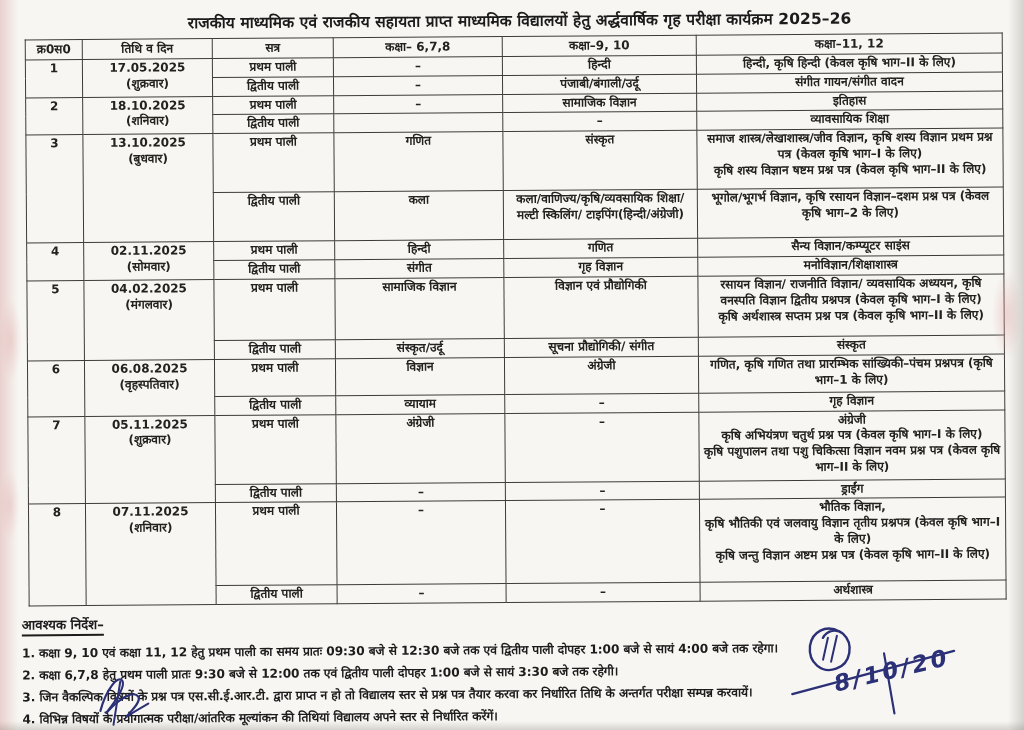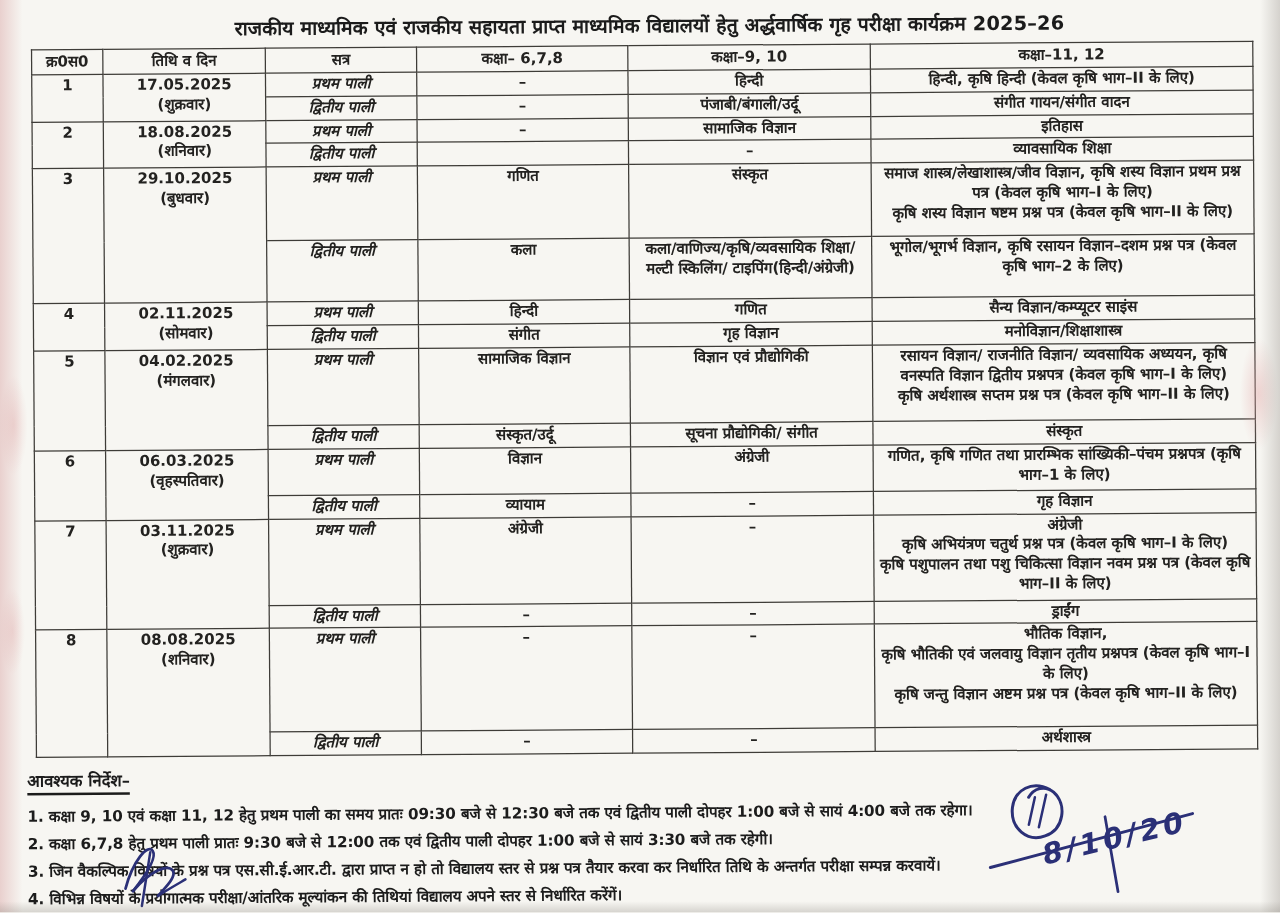--- a/index.html
+++ b/index.html
@@ -39,21 +39,21 @@
   table.exam th, table.exam td{
     border:1.5px solid #3e3c38;
     font-weight:700;color:#232220;
     text-align:center;vertical-align:top;
     padding:1px 3px;font-size:12px;line-height:1.32;
     overflow:hidden;
   }
   table.exam th{vertical-align:middle;height:19px;padding:0 2px;}
   td.sno{font-size:11.5px;}
   td.datecell{font-size:11.8px;}
-  td.session{font-size:12px;font-style:italic;}
+  td.session{font-size:12px;}
   td.c678{font-size:12px;}
   td.c910{font-size:11.8px;white-space:pre-line;}
   td.c1112{font-size:11.3px;white-space:pre-line;}
   tr.h56 td{height:56px;}
   tr.h46 td{height:46px;}
   tr.h58 td{height:58px;}
   tr.h34 td{height:34px;}
   tr.h66 td{height:66px;}
   tr.h80 td{height:80px;}
   td.vbottom{vertical-align:bottom;padding-bottom:12px;}
@@ -120,38 +120,38 @@
         </tr>
         <tr>
           <td class="session">द्वितीय पाली</td>
           <td class="c678">–</td>
           <td class="c910">पंजाबी/बंगाली/उर्दू</td>
           <td class="c1112">संगीत गायन/संगीत वादन</td>
         </tr>
         <tr>
           <td class="sno" rowspan="2">2</td>
           <td class="datecell" rowspan="2">
-            <div>18.08.2025</div>
+            <div>18.10.2025</div>
             <div>(शनिवार)</div>
           </td>
           <td class="session">प्रथम पाली</td>
           <td class="c678">–</td>
           <td class="c910">सामाजिक विज्ञान</td>
           <td class="c1112">इतिहास</td>
         </tr>
         <tr>
           <td class="session">द्वितीय पाली</td>
           <td class="c678"></td>
           <td class="c910">–</td>
           <td class="c1112">व्यावसायिक शिक्षा</td>
         </tr>
         <tr class="h56">
           <td class="sno" rowspan="2">3</td>
           <td class="datecell" rowspan="2">
-            <div>29.10.2025</div>
+            <div>13.10.2025</div>
             <div>(बुधवार)</div>
           </td>
           <td class="session">प्रथम पाली</td>
           <td class="c678">गणित</td>
           <td class="c910">संस्कृत</td>
           <td class="c1112">समाज शास्त्र/लेखाशास्त्र/जीव विज्ञान, कृषि शस्य विज्ञान प्रथम प्रश्न पत्र (केवल कृषि भाग–I के लिए)
 कृषि शस्य विज्ञान षष्टम प्रश्न पत्र (केवल कृषि भाग–II के लिए)</td>
         </tr>
         <tr class="h46">
           <td class="session">द्वितीय पाली</td>
@@ -190,57 +190,57 @@
         </tr>
         <tr>
           <td class="session">द्वितीय पाली</td>
           <td class="c678">संस्कृत/उर्दू</td>
           <td class="c910">सूचना प्रौद्योगिकी/ संगीत</td>
           <td class="c1112">संस्कृत</td>
         </tr>
         <tr class="h34">
           <td class="sno" rowspan="2">6</td>
           <td class="datecell" rowspan="2">
-            <div>06.03.2025</div>
+            <div>06.08.2025</div>
             <div>(वृहस्पतिवार)</div>
           </td>
           <td class="session">प्रथम पाली</td>
           <td class="c678">विज्ञान</td>
           <td class="c910">अंग्रेजी</td>
           <td class="c1112">गणित, कृषि गणित तथा प्रारम्भिक सांख्यिकी–पंचम प्रश्नपत्र (कृषि भाग–1 के लिए)</td>
         </tr>
         <tr>
           <td class="session">द्वितीय पाली</td>
           <td class="c678">व्यायाम</td>
           <td class="c910">–</td>
           <td class="c1112">गृह विज्ञान</td>
         </tr>
         <tr class="h66">
           <td class="sno" rowspan="2">7</td>
           <td class="datecell" rowspan="2">
-            <div>03.11.2025</div>
+            <div>05.11.2025</div>
             <div>(शुक्रवार)</div>
           </td>
           <td class="session">प्रथम पाली</td>
           <td class="c678">अंग्रेजी</td>
           <td class="c910 vbottom">–</td>
           <td class="c1112">अंग्रेजी
 कृषि अभियंत्रण चतुर्थ प्रश्न पत्र (केवल कृषि भाग–I के लिए)
 कृषि पशुपालन तथा पशु चिकित्सा विज्ञान नवम प्रश्न पत्र (केवल कृषि भाग–II के लिए)</td>
         </tr>
         <tr>
           <td class="session">द्वितीय पाली</td>
           <td class="c678">–</td>
           <td class="c910">–</td>
           <td class="c1112">ड्राईंग</td>
         </tr>
         <tr class="h80">
           <td class="sno" rowspan="2">8</td>
           <td class="datecell" rowspan="2">
-            <div>08.08.2025</div>
+            <div>07.11.2025</div>
             <div>(शनिवार)</div>
           </td>
           <td class="session">प्रथम पाली</td>
           <td class="c678">–</td>
           <td class="c910">–</td>
           <td class="c1112">भौतिक विज्ञान,
 कृषि भौतिकी एवं जलवायु विज्ञान तृतीय प्रश्नपत्र (केवल कृषि भाग–I के लिए)
 कृषि जन्तु विज्ञान अष्टम प्रश्न पत्र (केवल कृषि भाग–II के लिए)</td>
         </tr>
         <tr>

